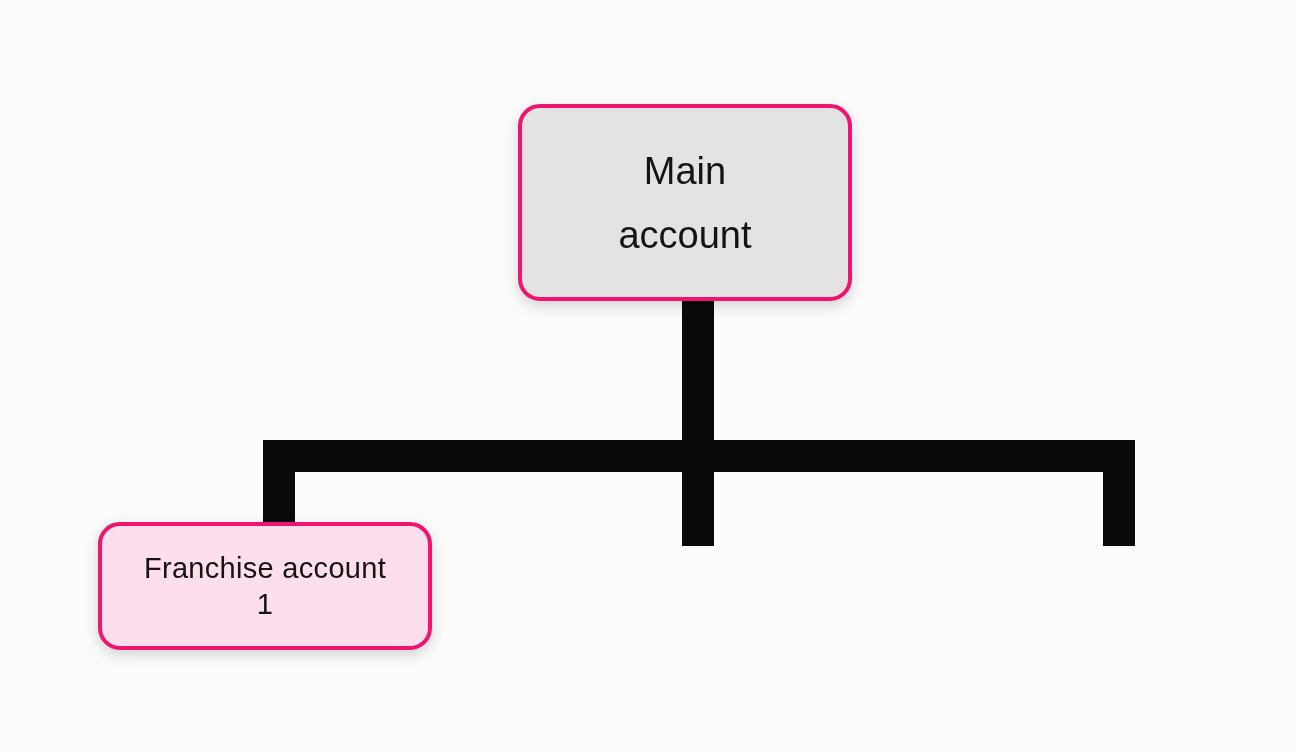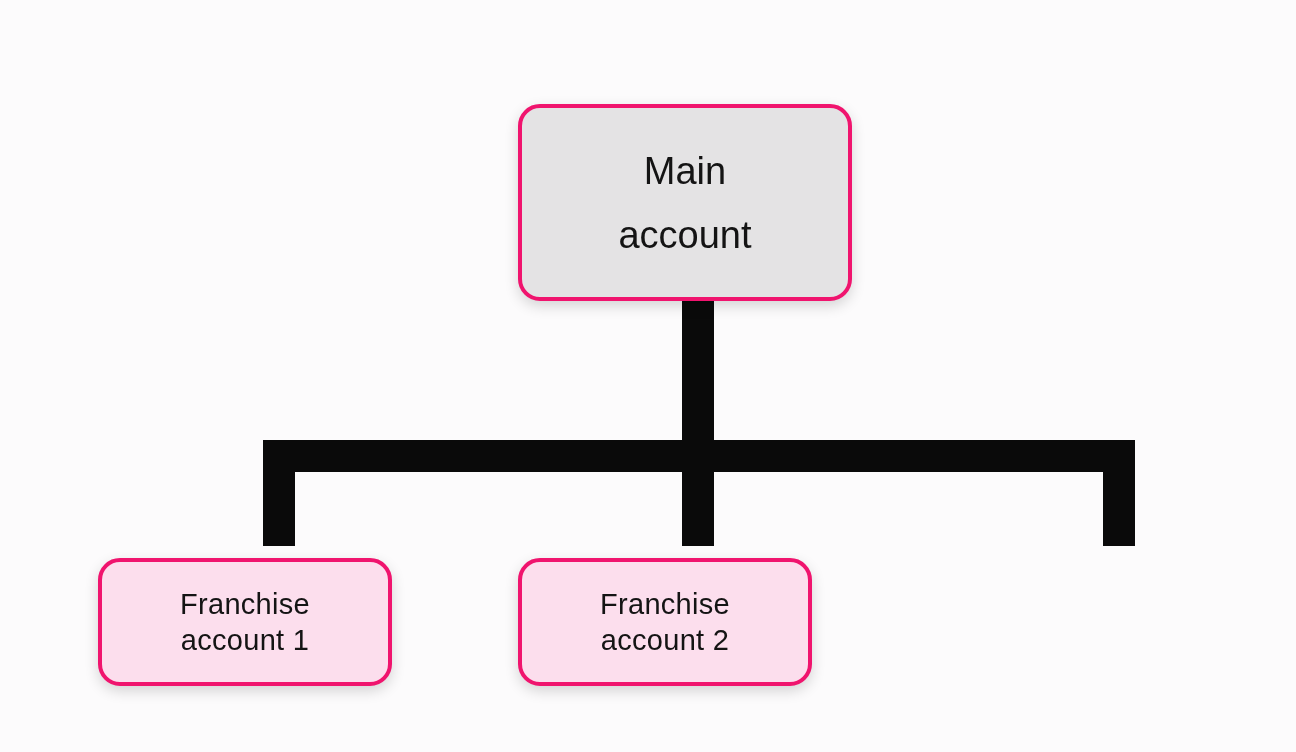--- a/index.html
+++ b/index.html
@@ -42,22 +42,22 @@
     width: 334px; height: 197px;
     background: var(--root-fill);
     font-size: 38px;
     line-height: 64px;
   }
   .node-root .label {
     display: inline-block;
     max-width: 210px; 
   }
   .node-child {
-    top: 526px;
-    width: 294px; height: 128px;
+    top: 490px;
+    width: 334px; height: 128px;
     background: var(--child-fill);
     font-size: 29px;
     letter-spacing: 0.3px;
     line-height: 36px;
   }
   .node-child-1 { left: 66px; }
   .node-child-2 { left: 486px; }
   .node-child-3 { left: 906px; }
 
   
@@ -78,17 +78,14 @@
   <div class="connector conn-drop-2"></div>
   <div class="connector conn-drop-3"></div>
 
   <div class="node node-root">
     <span class="label">Main account</span>
   </div>
 
   <div class="node node-child node-child-1">
     <span class="label">Franchise account 1</span>
   </div>
-  <div class="node node-child node-child-2">
-    <span class="label">Franchise account 2</span>
-  </div>
 
 </div>
 
 </body></html>

